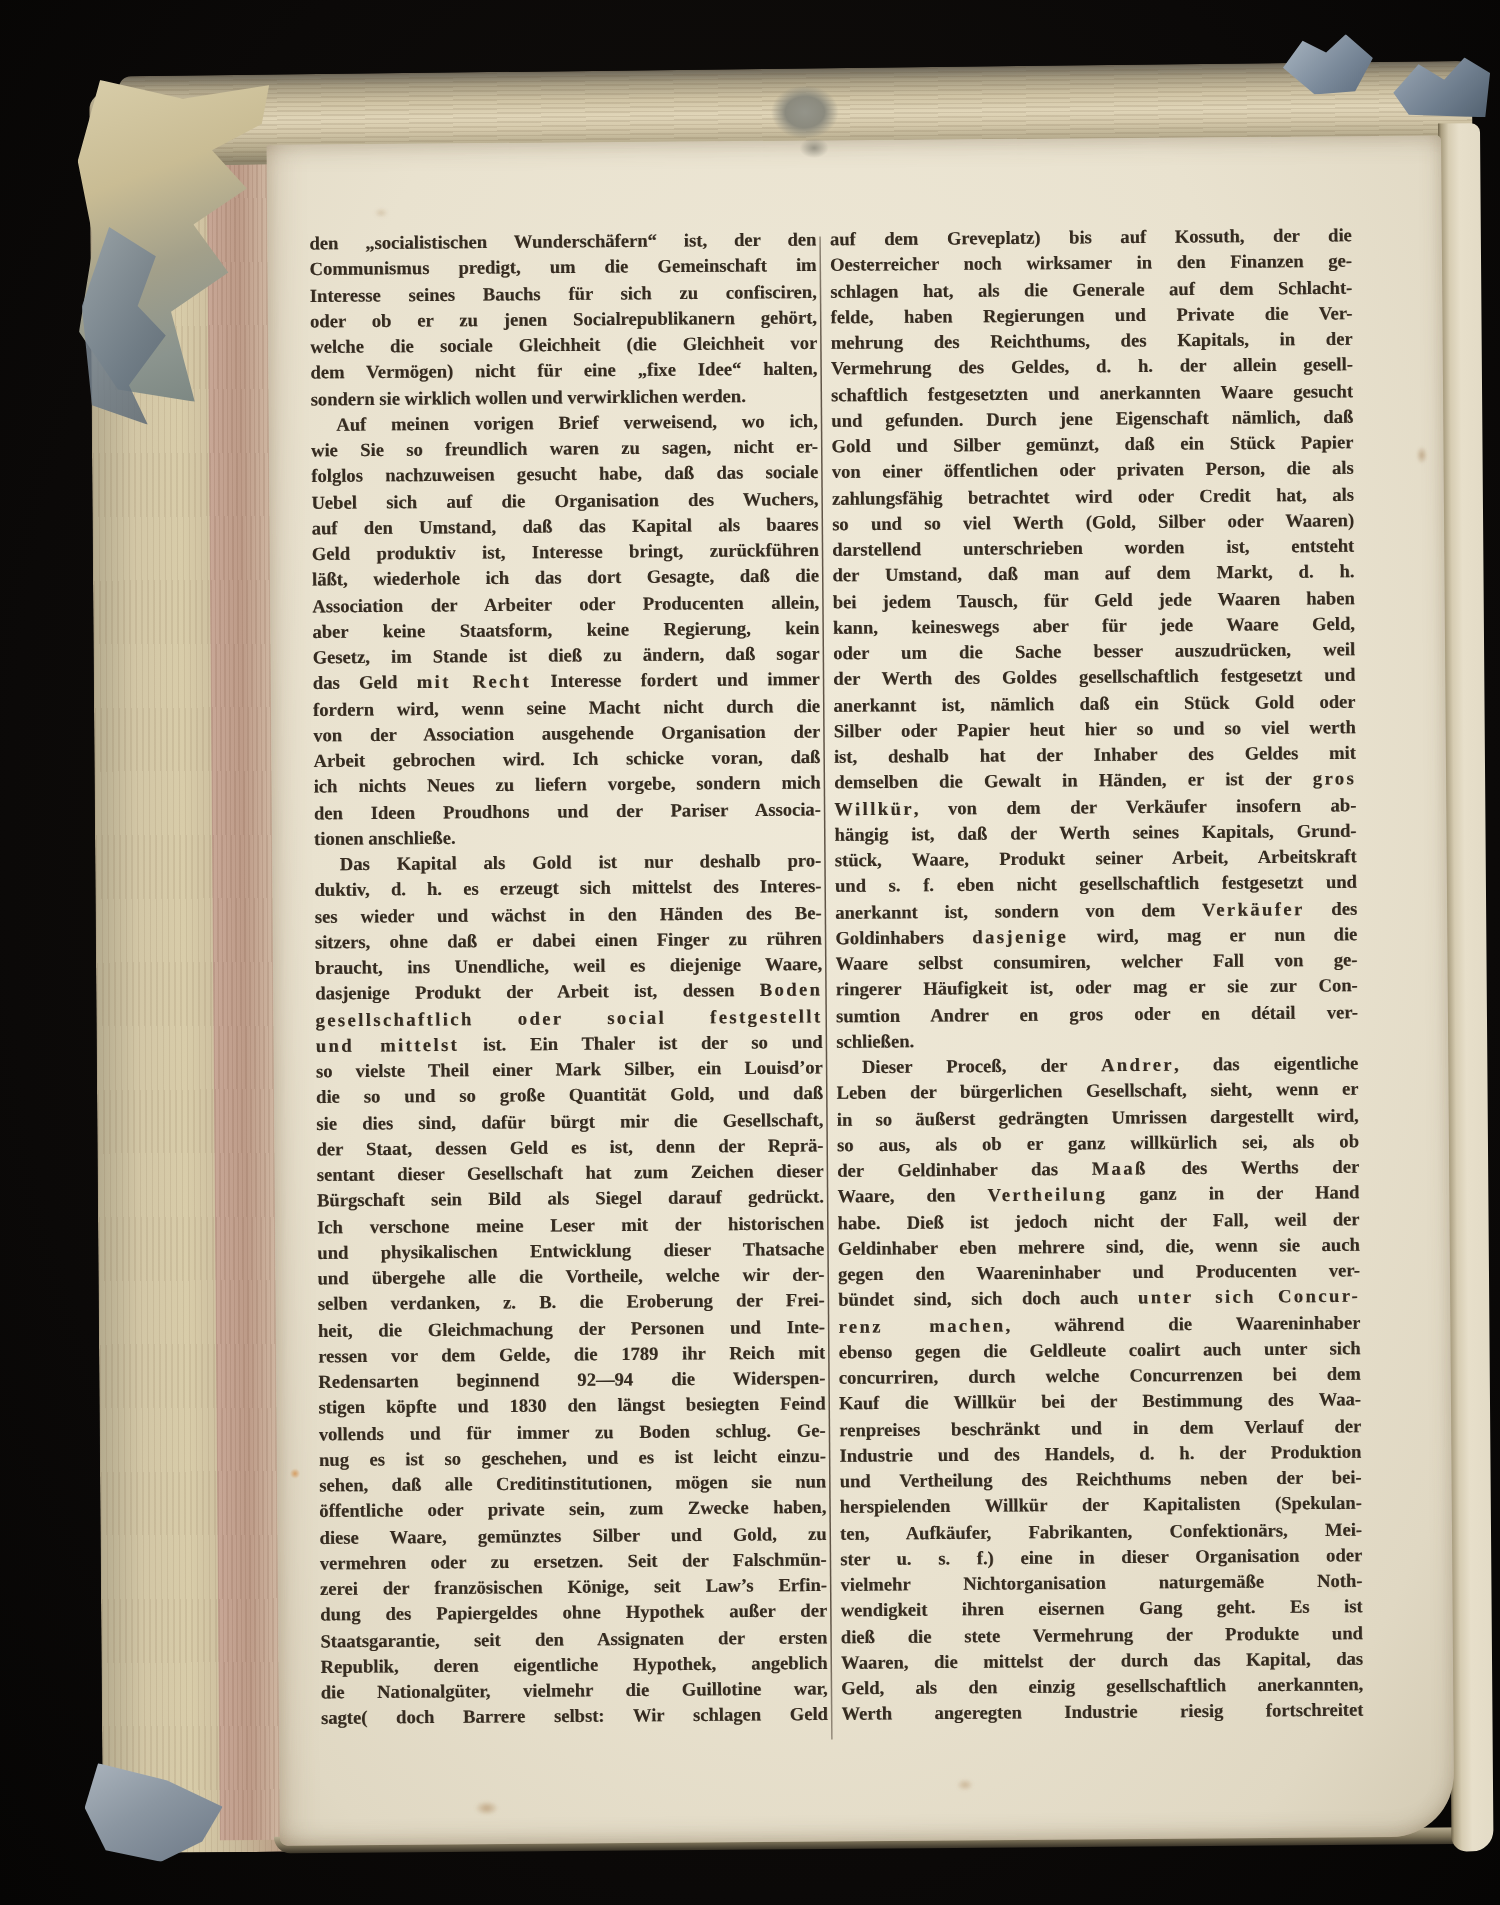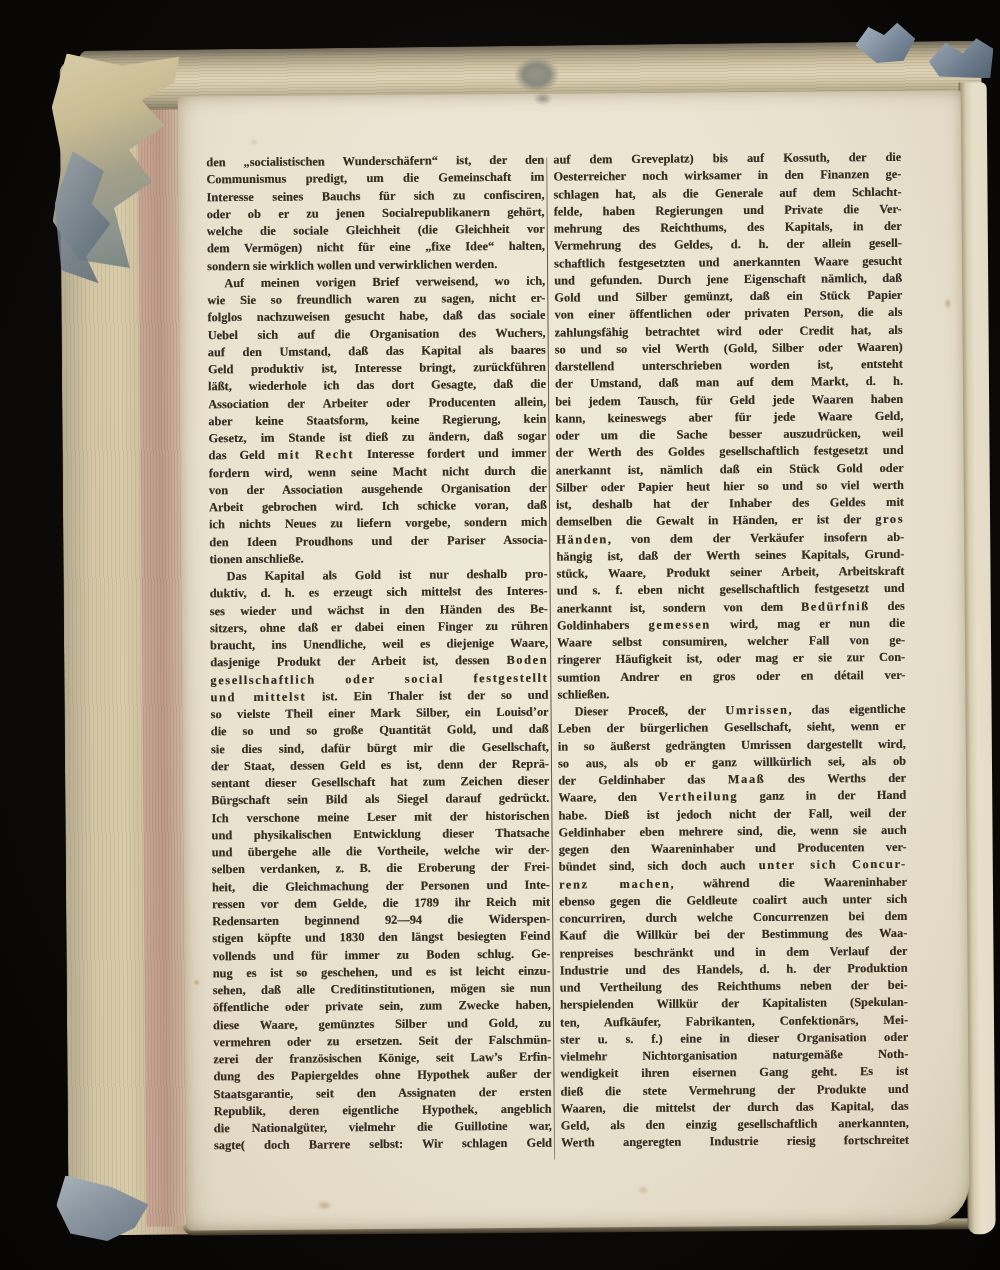--- a/index.html
+++ b/index.html
@@ -200,31 +200,31 @@
         <div class="line">darstellend unterschrieben worden ist, entsteht</div>
         <div class="line">der Umstand, daß man auf dem Markt, d. h.</div>
         <div class="line">bei jedem Tausch, für Geld jede Waaren haben</div>
         <div class="line">kann, keineswegs aber für jede Waare Geld,</div>
         <div class="line">oder um die Sache besser auszudrücken, weil</div>
         <div class="line">der Werth des Goldes gesellschaftlich festgesetzt und</div>
         <div class="line">anerkannt ist, nämlich daß ein Stück Gold oder</div>
         <div class="line">Silber oder Papier heut hier so und so viel werth</div>
         <div class="line">ist, deshalb hat der Inhaber des Geldes mit</div>
         <div class="line">demselben die Gewalt in Händen, er ist der <span class="sp">gros</span></div>
-        <div class="line"><span class="sp">Händen</span>, von dem der Verkäufer insofern ab-</div>
+        <div class="line"><span class="sp">Willkür</span>, von dem der Verkäufer insofern ab-</div>
         <div class="line">hängig ist, daß der Werth seines Kapitals, Grund-</div>
         <div class="line">stück, Waare, Produkt seiner Arbeit, Arbeitskraft</div>
         <div class="line">und s. f. eben nicht gesellschaftlich festgesetzt und</div>
-        <div class="line">anerkannt ist, sondern von dem <span class="sp">Bedürfniß</span> des</div>
-        <div class="line">Goldinhabers <span class="sp">gemessen</span> wird, mag er nun die</div>
+        <div class="line">anerkannt ist, sondern von dem <span class="sp">Verkäufer</span> des</div>
+        <div class="line">Goldinhabers <span class="sp">dasjenige</span> wird, mag er nun die</div>
         <div class="line">Waare selbst consumiren, welcher Fall von ge-</div>
         <div class="line">ringerer Häufigkeit ist, oder mag er sie zur Con-</div>
         <div class="line">sumtion Andrer en gros oder en détail ver-</div>
         <div class="line end">schließen.</div>
-        <div class="line indent">Dieser Proceß, der <span class="sp">Umrissen</span>, das eigentliche</div>
+        <div class="line indent">Dieser Proceß, der <span class="sp">Andrer</span>, das eigentliche</div>
         <div class="line">Leben der bürgerlichen Gesellschaft, sieht, wenn er</div>
         <div class="line">in so äußerst gedrängten Umrissen dargestellt wird,</div>
         <div class="line">so aus, als ob er ganz willkürlich sei, als ob</div>
         <div class="line">der Geldinhaber das <span class="sp">Maaß</span> des Werths der</div>
         <div class="line">Waare, den <span class="sp">Vertheilung</span> ganz in der Hand</div>
         <div class="line">habe. Dieß ist jedoch nicht der Fall, weil der</div>
         <div class="line">Geldinhaber eben mehrere sind, die, wenn sie auch</div>
         <div class="line">gegen den Waareninhaber und Producenten ver-</div>
         <div class="line">bündet sind, sich doch auch <span class="sp">unter sich Concur-</span></div>
         <div class="line"><span class="sp">renz machen</span>, während die Waareninhaber</div>

